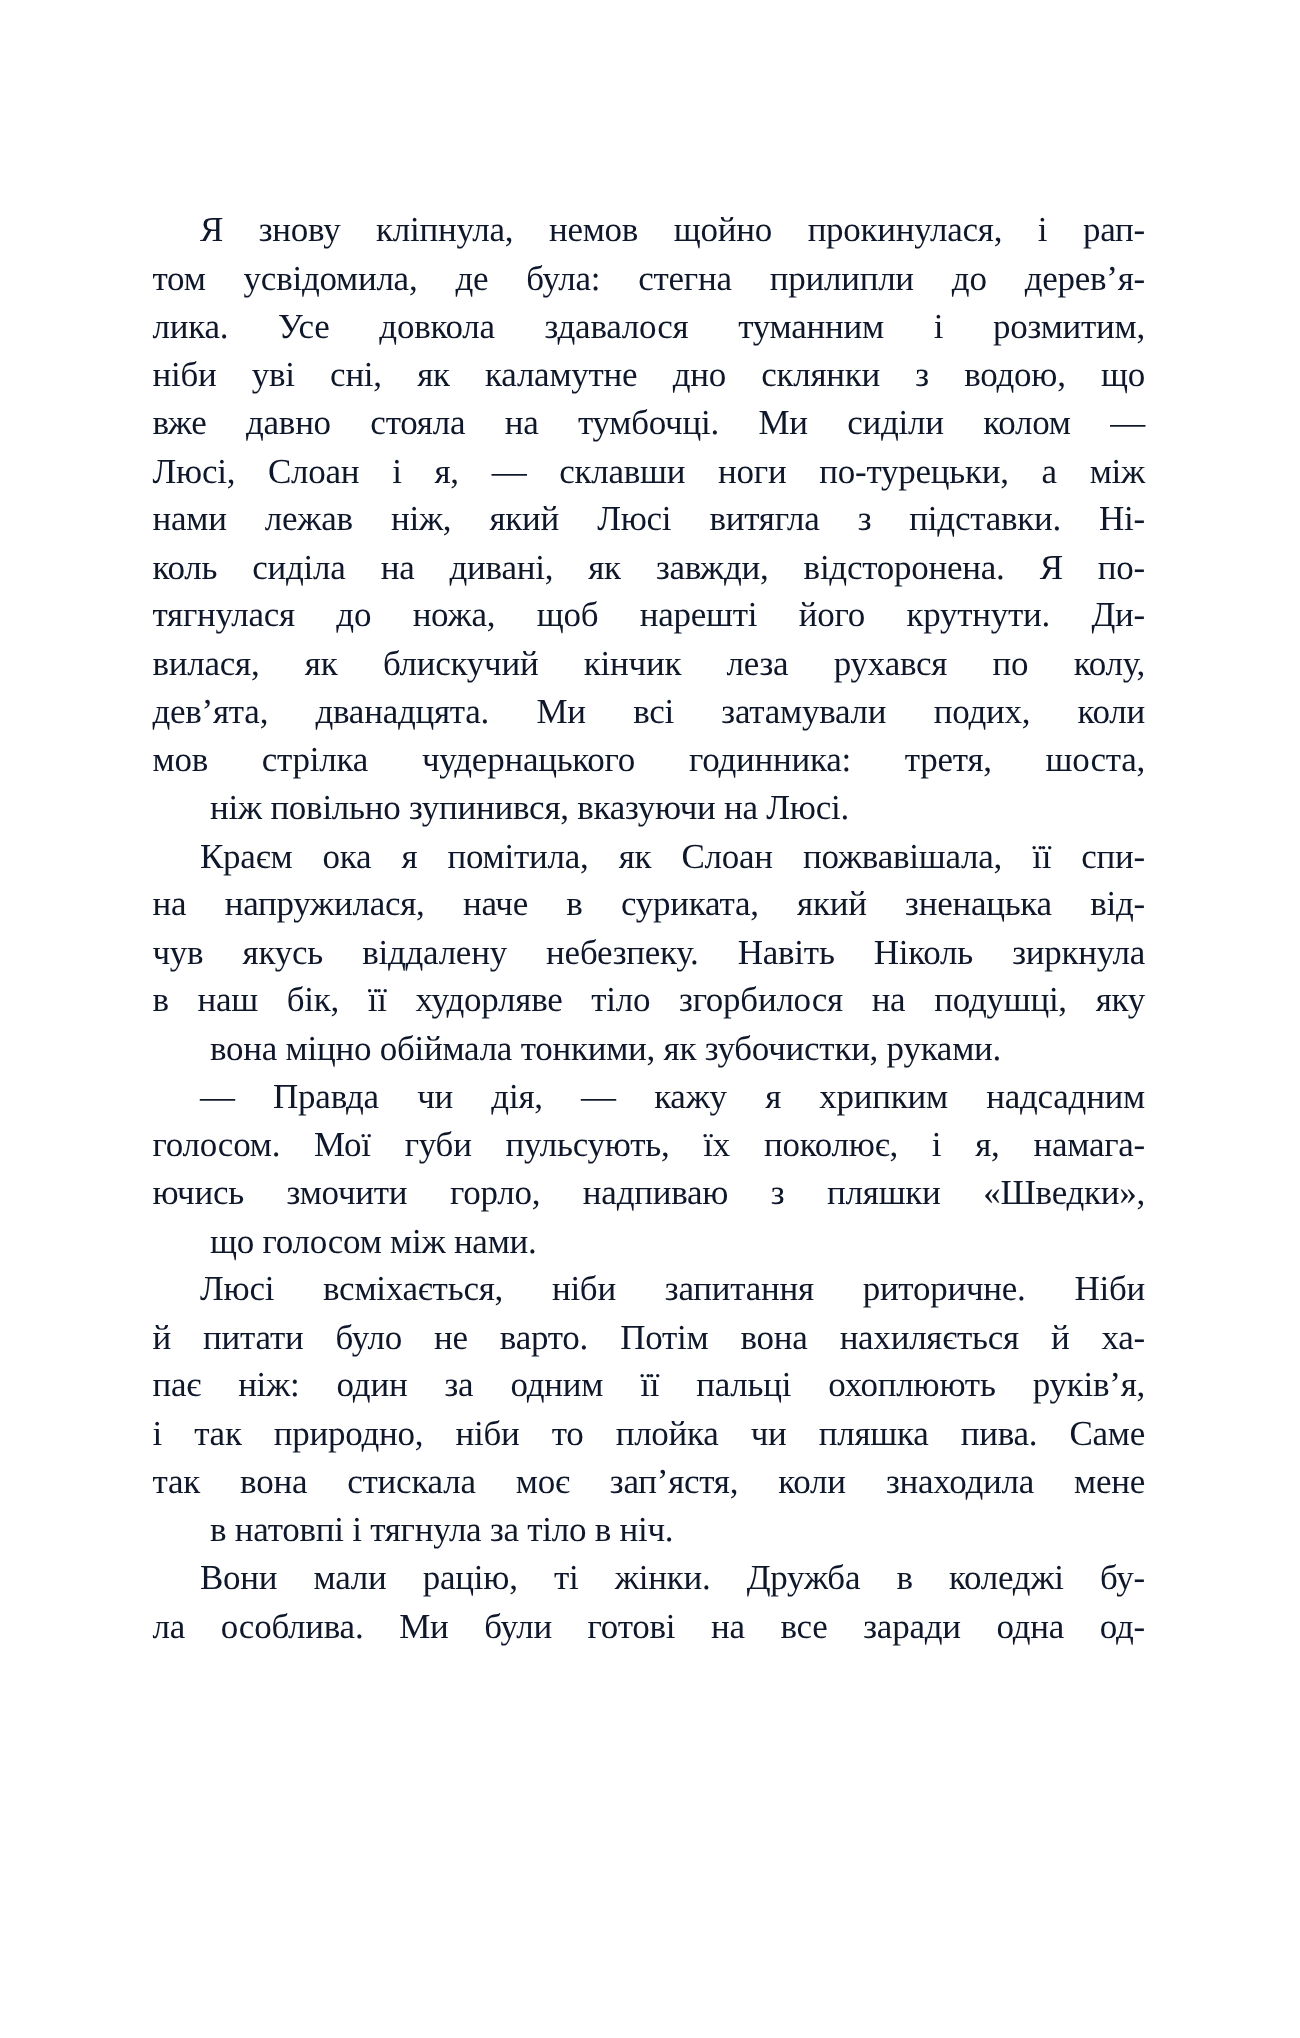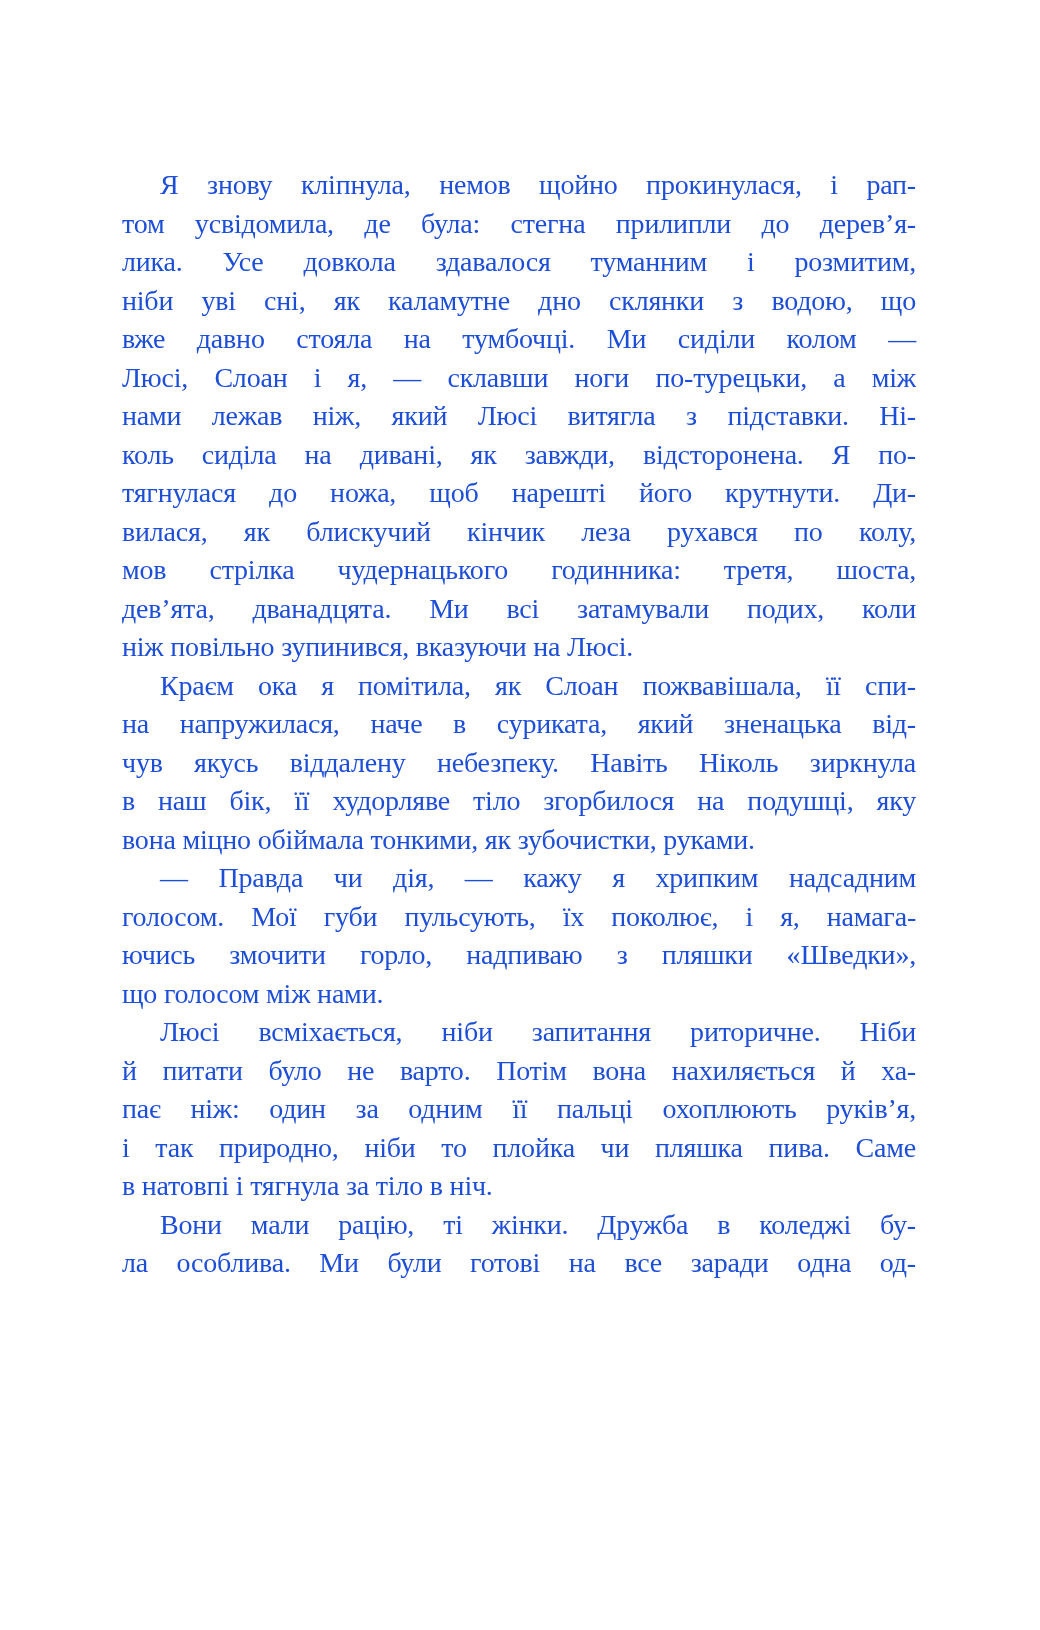--- a/index.html
+++ b/index.html
@@ -7,21 +7,21 @@
     padding: 0;
     background: #ffffff;
   }
   .page {
     position: relative;
     width: 1040px;
     height: 1630px;
     background: #ffffff;
     overflow: hidden;
     font-family: "Liberation Serif", "DejaVu Serif", serif;
-    color: #1d4ed8;
+    color: #0f172a;
   }
   .text-block {
     position: absolute;
     left: 122px;
     top: 166px;
     width: 794px;
   }
   .para {
     margin: 0;
     padding: 0;
@@ -33,60 +33,62 @@
     letter-spacing: -0.2px;
     text-align: justify;
     text-align-last: justify;
     white-space: normal;
   }
   .line.first {
     text-indent: 38px;
   }
   .line.plast {
     text-align-last: left;
+    margin-left: 46px;
   }
 </style>
 </head>
 <body>
 
 <div class="page">
   <div class="text-block">
       <p class="para">
         <span class="line first">Я знову кліпнула, немов щойно прокинулася, і рап-</span>
         <span class="line">том усвідомила, де була: стегна прилипли до дерев’я-</span>
         <span class="line">лика. Усе довкола здавалося туманним і розмитим,</span>
         <span class="line">ніби уві сні, як каламутне дно склянки з водою, що</span>
         <span class="line">вже давно стояла на тумбочці. Ми сиділи колом —</span>
         <span class="line">Люсі, Слоан і я, — склавши ноги по-турецьки, а між</span>
         <span class="line">нами лежав ніж, який Люсі витягла з підставки. Ні-</span>
         <span class="line">коль сиділа на дивані, як завжди, відсторонена. Я по-</span>
         <span class="line">тягнулася до ножа, щоб нарешті його крутнути. Ди-</span>
         <span class="line">вилася, як блискучий кінчик леза рухався по колу,</span>
+        <span class="line">дев’ята, дванадцята. Ми всі затамували подих, коли</span>
         <span class="line">мов стрілка чудернацького годинника: третя, шоста,</span>
-        <span class="line">дев’ята, дванадцята. Ми всі затамували подих, коли</span>
         <span class="line plast">ніж повільно зупинився, вказуючи на Люсі.</span>
       </p>
       <p class="para">
         <span class="line first">Краєм ока я помітила, як Слоан пожвавішала, її спи-</span>
         <span class="line">на напружилася, наче в суриката, який зненацька від-</span>
         <span class="line">чув якусь віддалену небезпеку. Навіть Ніколь зиркнула</span>
         <span class="line">в наш бік, її худорляве тіло згорбилося на подушці, яку</span>
         <span class="line plast">вона міцно обіймала тонкими, як зубочистки, руками.</span>
       </p>
       <p class="para">
         <span class="line first">— Правда чи дія, — кажу я хрипким надсадним</span>
         <span class="line">голосом. Мої губи пульсують, їх поколює, і я, намага-</span>
         <span class="line">ючись змочити горло, надпиваю з пляшки «Шведки»,</span>
         <span class="line plast">що голосом між нами.</span>
       </p>
       <p class="para">
         <span class="line first">Люсі всміхається, ніби запитання риторичне. Ніби</span>
         <span class="line">й питати було не варто. Потім вона нахиляється й ха-</span>
         <span class="line">пає ніж: один за одним її пальці охоплюють руків’я,</span>
         <span class="line">і так природно, ніби то плойка чи пляшка пива. Саме</span>
+        <span class="line">так вона стискала моє зап’ястя, коли знаходила мене</span>
         <span class="line plast">в натовпі і тягнула за тіло в ніч.</span>
       </p>
       <p class="para">
         <span class="line first">Вони мали рацію, ті жінки. Дружба в коледжі бу-</span>
         <span class="line">ла особлива. Ми були готові на все заради одна од-</span>
       </p>
     </div>
 </div>
 
 </body></html>

